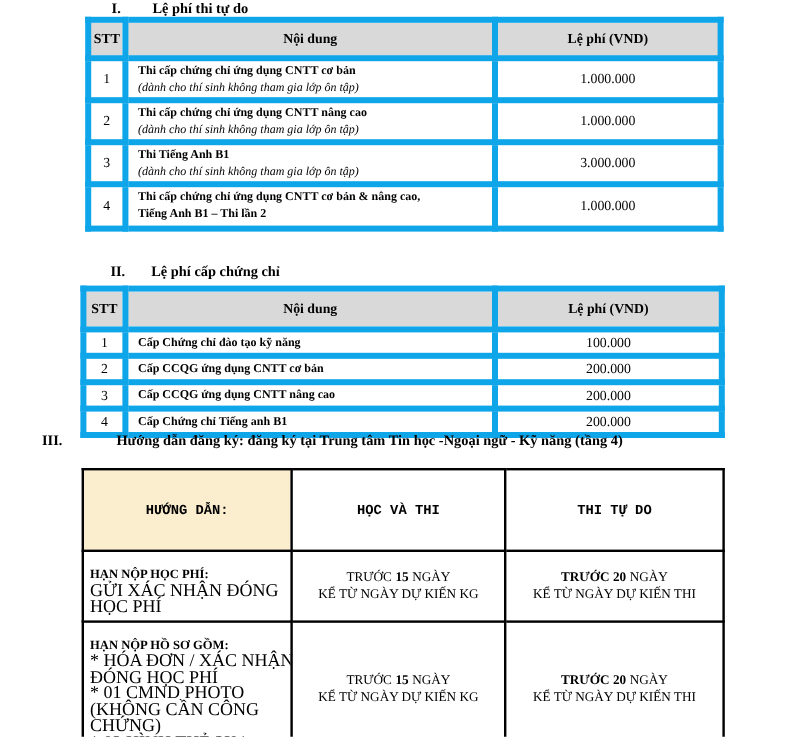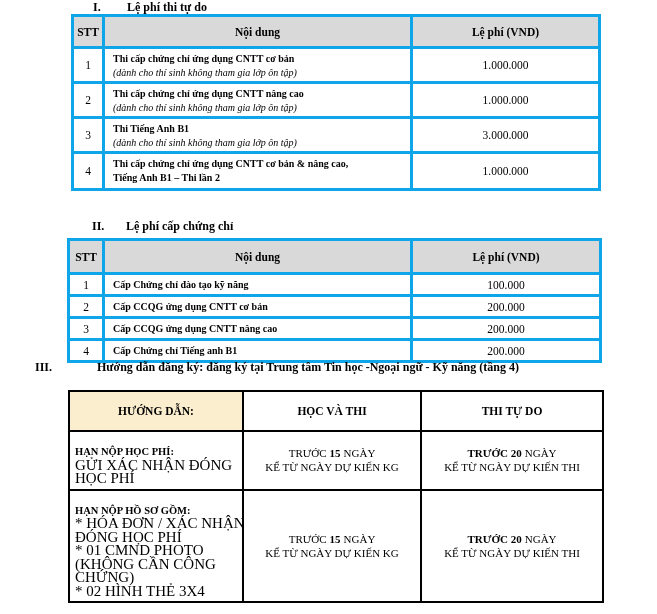--- a/index.html
+++ b/index.html
@@ -10,21 +10,21 @@
   }
   .heading { position:absolute; display:flex; font-weight:bold; font-size:12px; line-height:13px; white-space:nowrap; }
   .heading .numeral { display:inline-block; }
   #heading-1 { left:93px; top:1px; }
   #heading-2 { left:92px; top:220px; }
   #heading-3 { left:35px; top:361px; }
   #heading-1 .numeral, #heading-2 .numeral { width:34px; }
   #heading-3 .numeral { width:62px; }
 
   table { position:absolute; border-collapse:collapse; table-layout:fixed; }
-  td, th { border:3px solid #0ea5e9; vertical-align:middle; overflow:hidden; }
+  td, th { border:5px solid #0ea5e9; vertical-align:middle; overflow:hidden; }
 
   
   #table1 { left:71px; top:14px; width:527px; }
   #table2 { left:67px; top:238px; width:532px; }
   .fee-table th {
     background:#d9d9d9; font-weight:bold; font-size:11.5px; text-align:center;
   }
   #table1 tr.hdr { height:32px; }
   #table1 tr.r { height:35px; }
   #table1 tr.r4 { height:37px; }
@@ -34,21 +34,21 @@
   .c-content { padding-left:8px; }
   .bold-line { font-weight:bold; font-size:10px; line-height:14px; white-space:nowrap; }
   .bold-line:empty { display:none; }
   .note-line { font-style:italic; font-size:10px; line-height:13px; white-space:nowrap; }
   .note-line:empty { display:none; }
   .c-fee { text-align:center; font-size:11.5px; }
 
   
   #table3 { left:68px; top:390px; width:534px; }
   #table3 td, #table3 th { border:2px solid #000; }
-  #table3 tr.hdr { height:40px; }
+  #table3 tr.hdr { height:68px;font-family:Liberation Mono, monospace; }
   #table3 tr.row1 { height:52px; }
   #table3 tr.row2 { height:111px; }
   #table3 th { font-weight:bold; font-size:11.5px; text-align:center; background:#fff; }
   #table3 th.guide { background:#fbeecf; }
   .c-label { padding:13px 4px 3px 5px; }
   .label-title { font-weight:bold; font-size:10.5px; line-height:13.5px; white-space:nowrap; }
   .label-line { font-size:15px; line-height:13.5px; white-space:nowrap; }
   .label-line:empty { display:none; }
   .c-center { text-align:center; font-size:11px;margin-top:23px; }
   .tline { line-height:14px; white-space:nowrap; }

